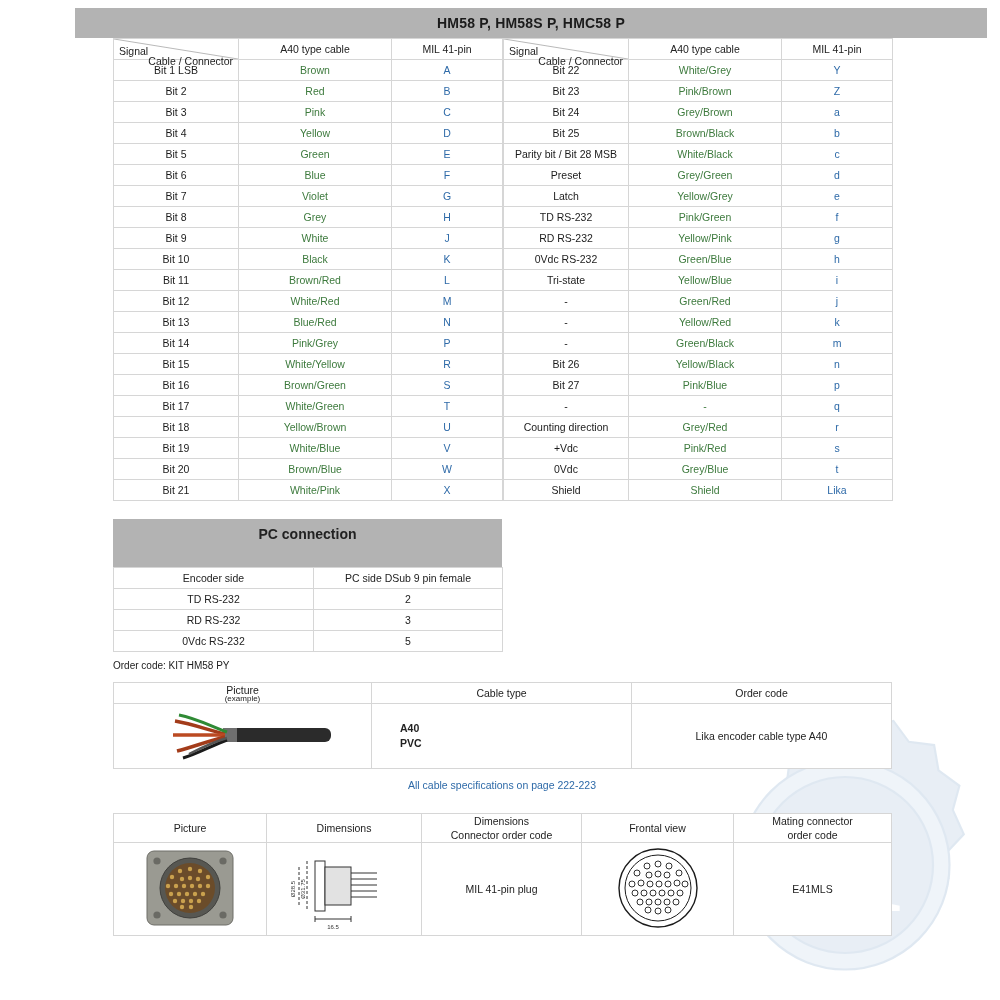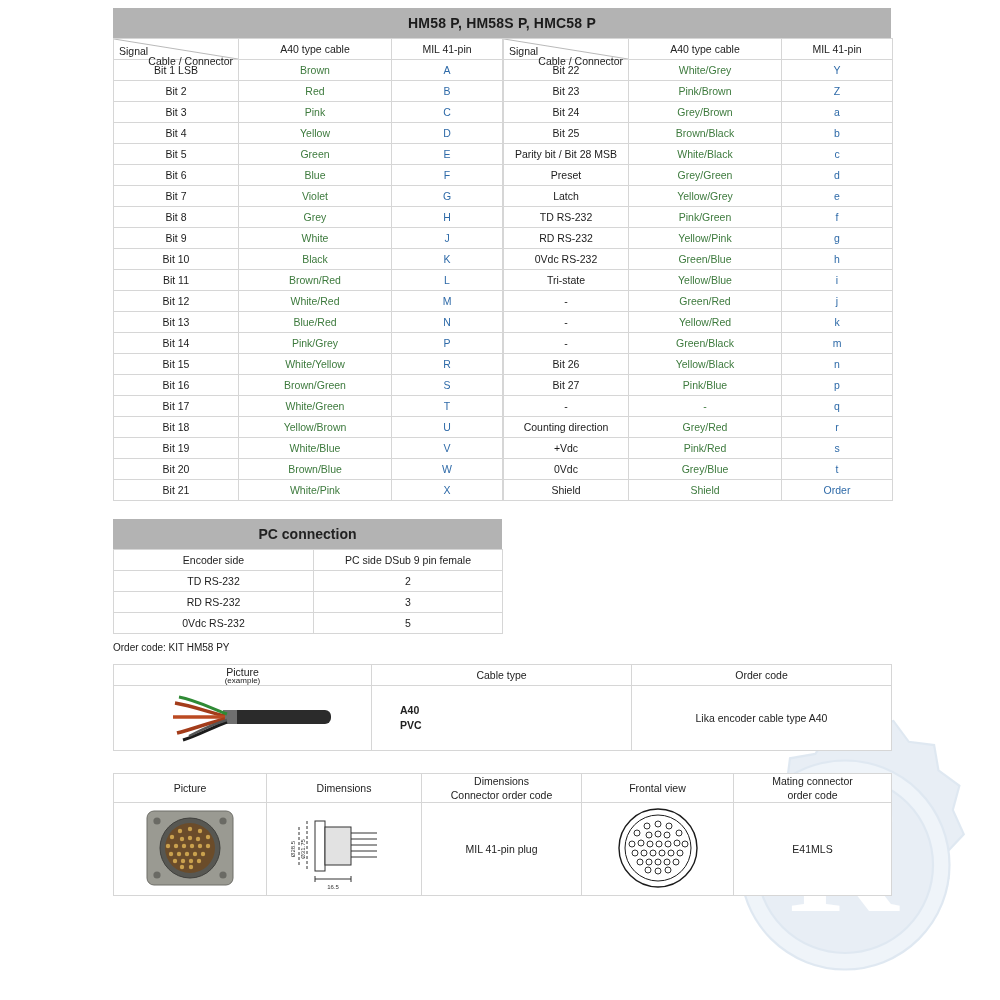--- a/index.html
+++ b/index.html
@@ -120,21 +120,21 @@
     margin-top: 18px;
     width: 389px;
   }
   .pcwrap table { width: 100%; }
   .pcwrap col.p1 { width: 200px; }
   .pcwrap col.p2 { width: 189px; }
   .pctitle {
     background: #b3b3b3;
     font-size: 14px;
     font-weight: bold;
-    height: 30px;
+    height: 48px;
     line-height: 30px;
     text-align: center;
   }
   .pcwrap td { height: 23px; }
 
   .note {
     margin-left: 113px;
     margin-top: 7px;
     font-size: 10px;
     line-height: 14px;
@@ -206,21 +206,21 @@
   <g fill="#cddbeb" stroke="#b9cde2" stroke-width="2">
     <path d="M150 15 l22 10 22-6 14 19 23 3 4 23 19 14 -6 22 10 22 -16 17 2 23 -22 8 -9 21 -23 -2 -17 16 -20 -12 -23 5 -12 -20 -23 -7 -1 -23 -17 -15 9 -21 -7 -22 18 -14 3 -23 23 -4 13 -19 22 5z"></path>
   </g>
   <circle cx="150" cy="150" r="95" fill="#dce7f3" stroke="#b9cde2" stroke-width="2"></circle>
   <circle cx="150" cy="150" r="80" fill="#cddbeb" stroke="#b9cde2" stroke-width="2"></circle>
   <text x="150" y="192" font-family="'Liberation Serif', serif" font-size="130" font-weight="bold" fill="#ffffff" text-anchor="middle">K</text>
 </svg>
 
 <div class="page">
 
-  <div class="hdrbar" style="margin-left:113px;width:778px;">HM58 P, HM58S P, HMC58 P</div>
+  <div class="hdrbar" style="margin-left:75px;width:912px;">HM58 P, HM58S P, HMC58 P</div>
 
   <div class="maintables">
 
     <table class="t mt">
       <colgroup>
           <col class="c1">
           <col class="c2">
           <col class="c3">
         </colgroup>
       <tbody>
@@ -461,21 +461,21 @@
             <td class="pin">s</td>
           </tr>
           <tr>
             <td class="grey sig">0Vdc</td>
             <td class="clr">Grey/Blue</td>
             <td class="pin">t</td>
           </tr>
           <tr>
             <td class="grey sig">Shield</td>
             <td class="clr">Shield</td>
-            <td class="pin">Order</td>
+            <td class="pin">Lika</td>
           </tr>
         </tbody>
     </table>
   </div>
 
   <div class="pcwrap">
     <div class="pctitle">PC connection</div>
     <table class="t">
       <colgroup>
           <col class="p1">
@@ -539,20 +539,21 @@
           </td>
           <td style="text-align:left;padding-left:28px;font-weight:bold;">
             <div class="pvc">A40</div>
             <div class="pvc">PVC</div>
           </td>
           <td>Lika encoder cable type A40</td>
         </tr>
       </tbody>
     </table>
   </div>
+  <div class="cablefoot">All cable specifications on page 222-223</div>
 
   <div class="connwrap">
     <table class="t">
       <colgroup>
           <col class="r1">
           <col class="r2">
           <col class="r3">
           <col class="r4">
           <col class="r5">
         </colgroup>

